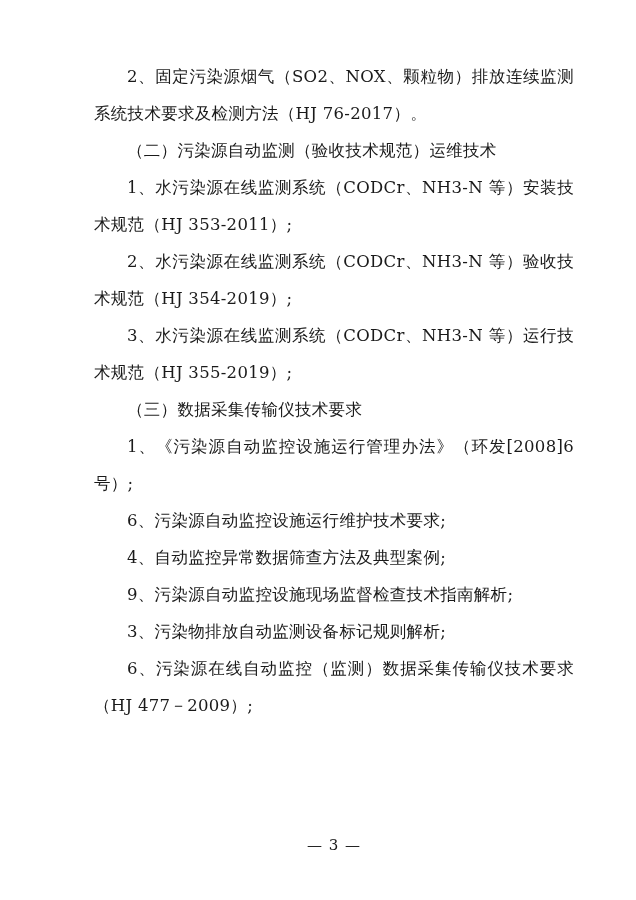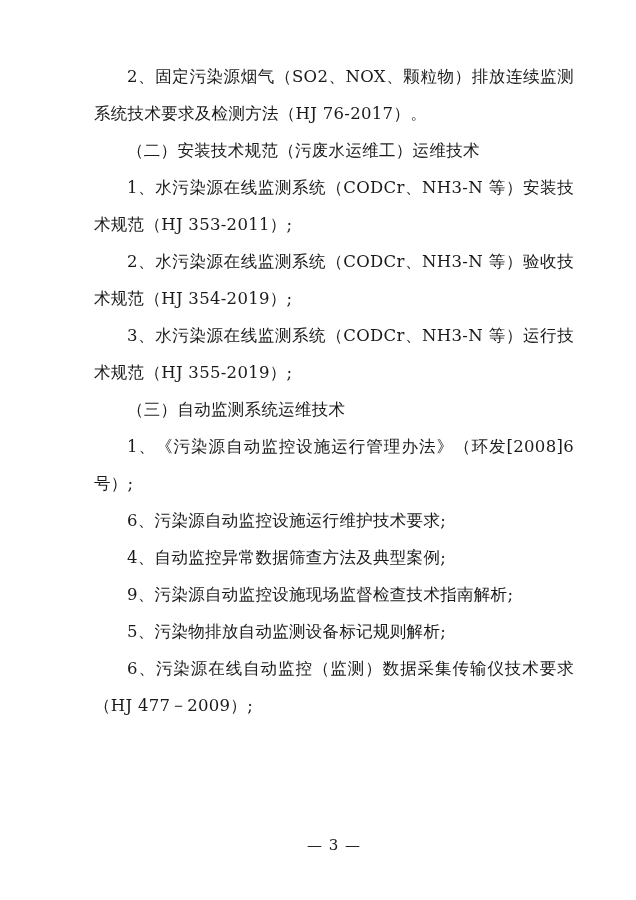--- a/index.html
+++ b/index.html
@@ -48,26 +48,26 @@
     letter-spacing: 1px;
     font-family: "DejaVu Serif", "Liberation Serif", serif;
   }
 </style>
 </head>
 <body>
 
 <div class="page">
   <div class="body-text">
     <p class="para">2、固定污染源烟气（SO2、NOX、颗粒物）排放连续监测系统技术要求及检测方法（HJ 76-2017）。</p>
-    <p class="para">（二）安装技术规范（污废水运维工）运维技术</p>
+    <p class="para">（二）污染源自动监测（验收技术规范）运维技术</p>
     <p class="para">1、水污染源在线监测系统（CODCr、NH3-N 等）安装技术规范（HJ 353-2011）;</p>
     <p class="para">2、水污染源在线监测系统（CODCr、NH3-N 等）验收技术规范（HJ 354-2019）;</p>
     <p class="para">3、水污染源在线监测系统（CODCr、NH3-N 等）运行技术规范（HJ 355-2019）;</p>
-    <p class="para">（三）自动监测系统运维技术</p>
+    <p class="para">（三）数据采集传输仪技术要求</p>
     <p class="para">1、《污染源自动监控设施运行管理办法》（环发[2008]6号）;</p>
     <p class="para">6、污染源自动监控设施运行维护技术要求;</p>
     <p class="para">4、自动监控异常数据筛查方法及典型案例;</p>
     <p class="para">9、污染源自动监控设施现场监督检查技术指南解析;</p>
-    <p class="para">5、污染物排放自动监测设备标记规则解析;</p>
+    <p class="para">3、污染物排放自动监测设备标记规则解析;</p>
     <p class="para">6、污染源在线自动监控（监测）数据采集传输仪技术要求（HJ 477－2009）;</p>
   </div>
   <div class="footer">— 3 —</div>
 </div>
 
 </body></html>

